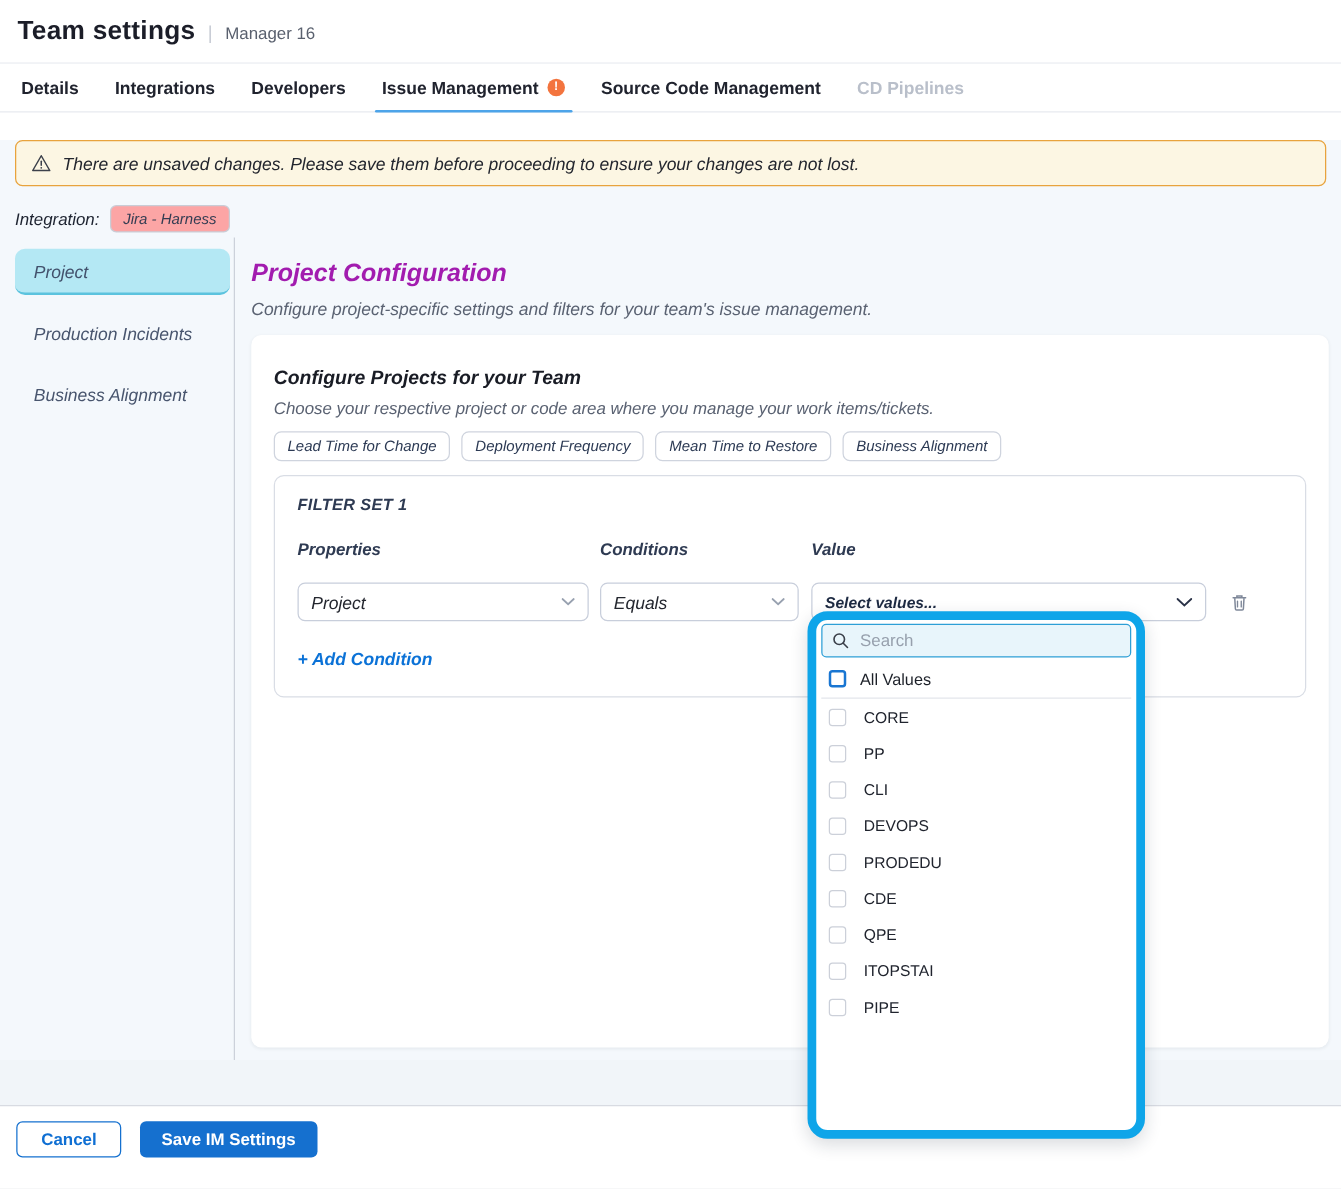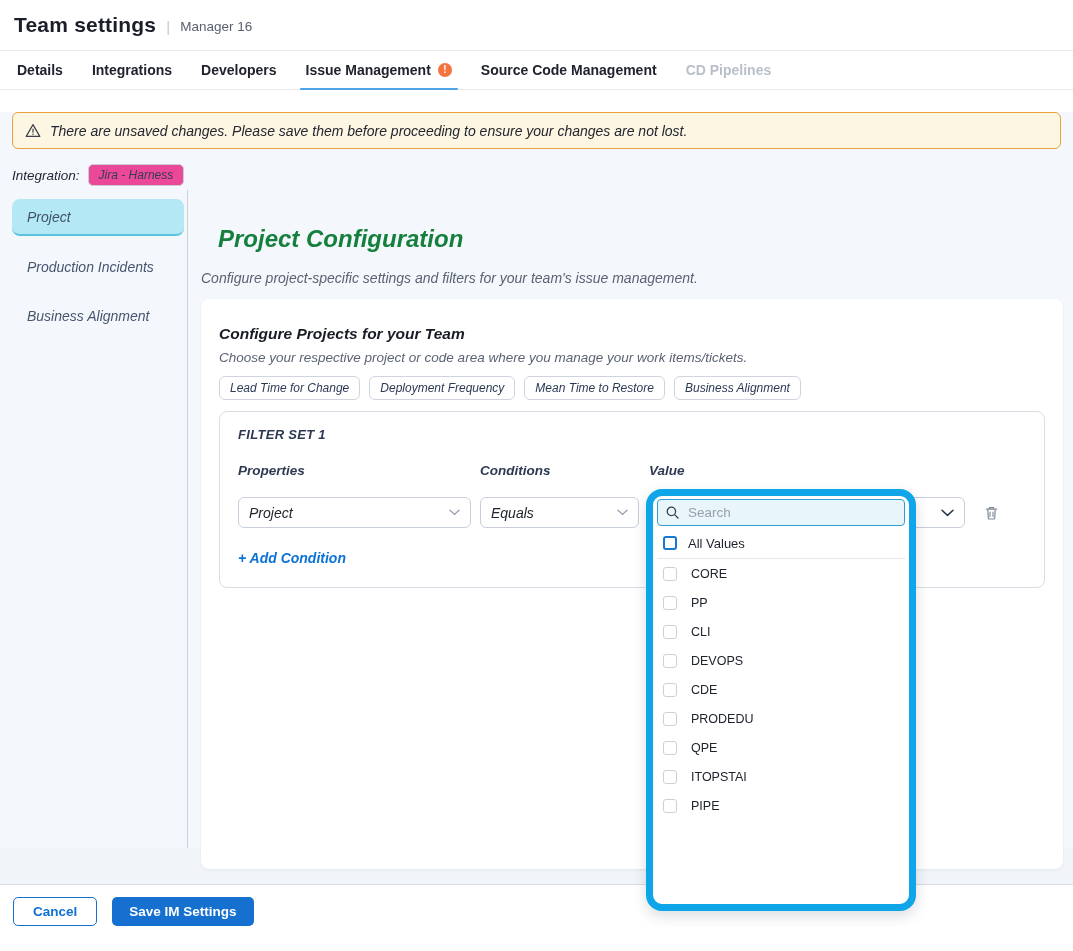--- a/index.html
+++ b/index.html
@@ -19,30 +19,30 @@
   .tab.active::after{content:"";position:absolute;left:-5px;right:-5px;bottom:-1px;height:2.5px;background:#4da4e9;border-radius:2px;}
   .badge{width:14px;height:14px;border-radius:50%;background:#f3743e;color:#fff;font-size:10px;font-weight:700;
          display:inline-flex;align-items:center;justify-content:center;margin-left:7px;line-height:1;}
 
   
   .content{background:#f4f8fc;height:772px;box-sizing:border-box;font-style:italic;}
   .banner{margin:22px 12px 0;height:37px;border:1.5px solid #e8a33d;background:#fcf6e3;border-radius:6px;
           display:flex;align-items:center;gap:9px;padding:0 12px;font-size:14px;color:#23262e;box-sizing:border-box;}
   .integration-row{margin:15px 0 0 12px;display:flex;align-items:center;gap:8px;height:22px;}
   .int-label{font-size:13.5px;color:#1d2330;}
-  .int-chip{border:1px solid #c9cdd6;border-radius:5px;background:#ec4899;padding:3px 10px;font-size:12px;color:#333c52;}
+  .int-chip{border:1px solid #c9cdd6;border-radius:5px;background:#fca5a5;padding:3px 10px;font-size:12px;color:#333c52;}
 
   .body-row{display:flex;margin-top:4px;height:658px;}
   .sidebar{width:188px;border-right:1px solid #ccd1da;box-sizing:border-box;padding-top:9px;flex:none;}
   .side-item{margin:0 3px 12px 12px;height:37px;display:flex;align-items:center;padding:0 15px;border-radius:8px;
              font-size:14px;color:#48556e;cursor:pointer;box-sizing:border-box;}
   .side-item.active{background:#b4e8f4;border-bottom:2px solid #5cc3de;color:#42516c;}
 
   .main{flex:1;padding:18px 10px 0 13px;box-sizing:border-box;min-width:0;}
-  .main h2{margin:17px;font-size:24px;font-weight:700;color:#15803d;}
+  .main h2{margin:0;font-size:20px;font-weight:700;color:#a21caf;}
   .section-sub{margin:8px 0 0;font-size:14px;color:#5a6272;}
 
   .card{margin-top:13px;background:#fff;border-radius:8px;height:570px;box-sizing:border-box;padding:26px 18px;
         box-shadow:0 1px 3px rgba(25,39,60,.07);}
   .card h3{margin:0;font-size:15.5px;font-weight:700;color:#191c25;}
   .card-sub{margin:7px 0 0;font-size:13.5px;color:#5a6272;}
   .chips{margin-top:11px;display:flex;gap:9px;}
   .chip{border:1px solid #cfd4de;border-radius:6px;padding:4px 10px;font-size:12px;color:#2c3a54;background:#fff;white-space:nowrap;}
 
   .filter-box{margin-top:11px;border:1px solid #d9dde5;border-radius:8px;padding:15px 10px 20px 18px;box-sizing:border-box;}
@@ -252,28 +252,28 @@
         <div class="option">
     <span class="cb cb-gray"></span>
     <span>CLI</span>
   </div>
         <div class="option">
     <span class="cb cb-gray"></span>
     <span>DEVOPS</span>
   </div>
         <div class="option">
     <span class="cb cb-gray"></span>
+    <span>PRODEDU</span>
+  </div>
+        <div class="option">
+    <span class="cb cb-gray"></span>
     <span>CDE</span>
   </div>
         <div class="option">
     <span class="cb cb-gray"></span>
-    <span>PRODEDU</span>
-  </div>
-        <div class="option">
-    <span class="cb cb-gray"></span>
     <span>QPE</span>
   </div>
         <div class="option">
     <span class="cb cb-gray"></span>
     <span>ITOPSTAI</span>
   </div>
         <div class="option">
     <span class="cb cb-gray"></span>
     <span>PIPE</span>
   </div>

